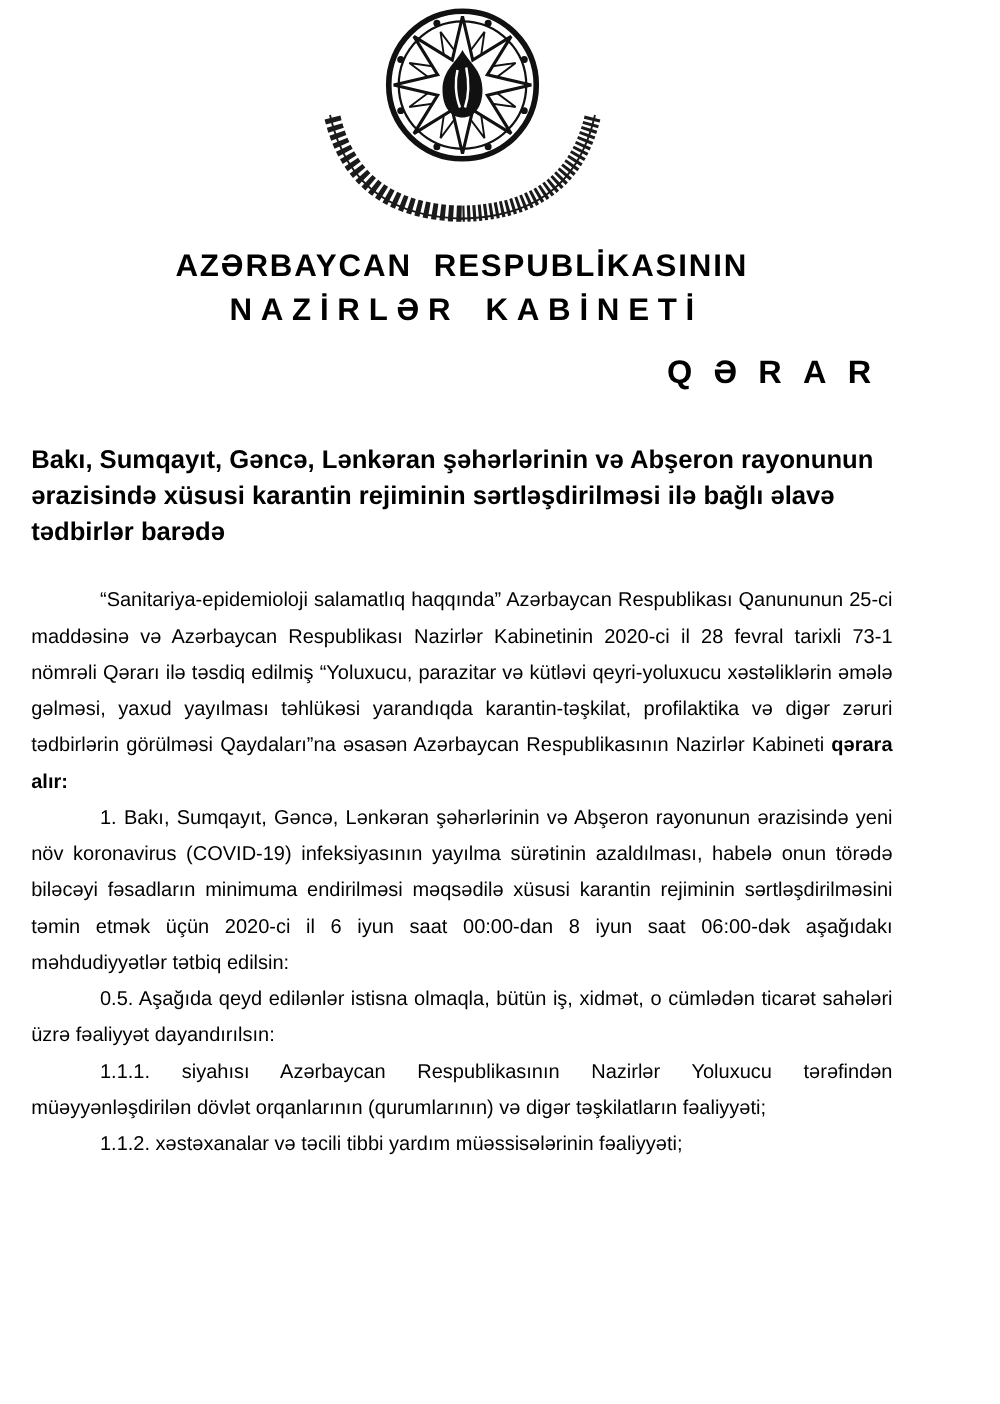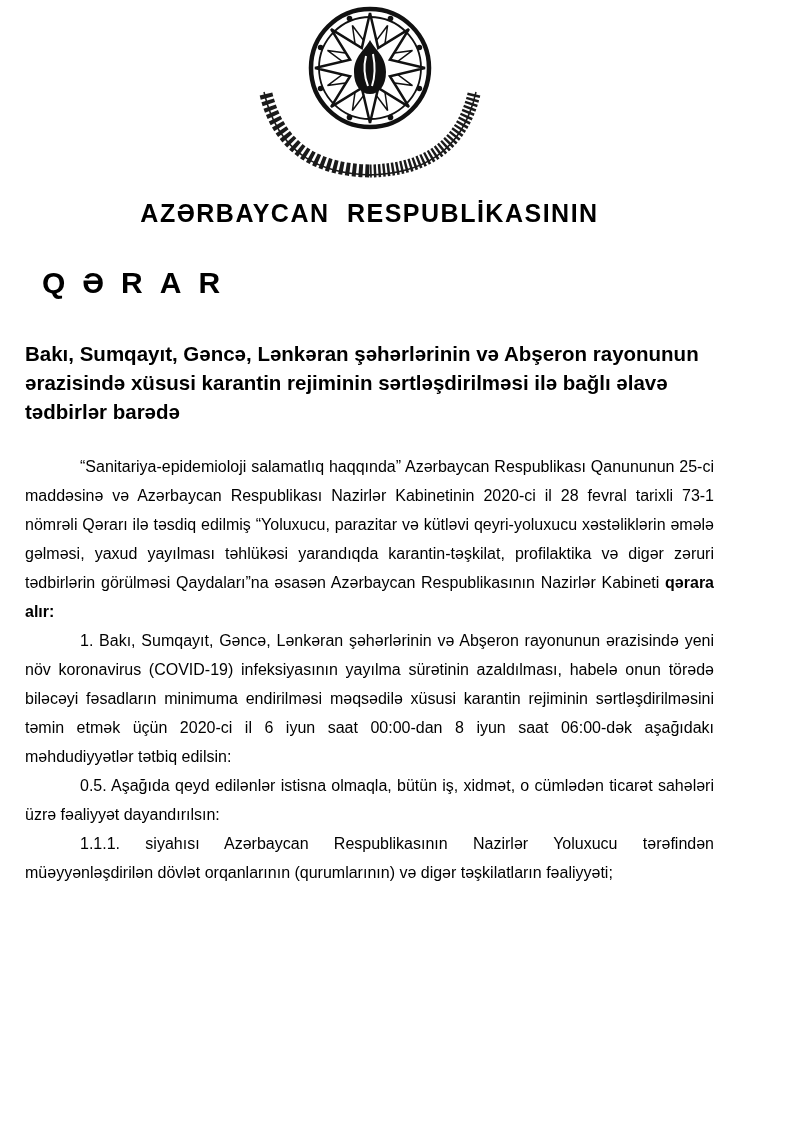--- a/index.html
+++ b/index.html
@@ -27,23 +27,23 @@
   .org-title .line1 {
     letter-spacing: 1.5px;
     word-spacing: 9px;
   }
   .org-title .line2 {
     letter-spacing: 7px;
     word-spacing: 7px;
     padding-left: 7px;
   }
   .decree {
-    margin-top: 36px;
-    text-align: left;
-    font-size: 30px;
+    margin-top: 15px;
+    text-align: right;
+    font-size: 26px;
     font-weight: bold;
     line-height: 32px;
     letter-spacing: 17px;
     padding-left: 17px;
   }
   .subject {
     margin: 40px auto 0 auto;
     width: 724px;
     text-align: left;
     font-size: 20.5px;
@@ -92,26 +92,28 @@
       <circle cx="109.5" cy="12.6" r="2.8" fill="#111111"></circle>
 
       <path d="M130,34 C135,44 146,50 146,66 C146,80 139,88 130,88 C121,88 114,80 114,66 C114,50 125,44 130,34 Z" fill="#111111"></path>
       <path d="M126,50 C124,58 124,70 128,80" stroke="#ffffff" stroke-width="2" fill="none"></path>
       <path d="M133,48 C135,58 136,68 132,80" stroke="#ffffff" stroke-width="2" fill="none"></path>
     </svg>
   </div>
 
   <div class="org-title">
     <div class="line1">AZƏRBAYCAN RESPUBLİKASININ</div>
+    <div class="line2">NAZİRLƏR KABİNETİ</div>
   </div>
 
   <div class="decree">QƏRAR</div>
 
   <div class="subject">Bakı, Sumqayıt, Gəncə, Lənkəran şəhərlərinin və Abşeron rayonunun ərazisində xüsusi karantin rejiminin sərtləşdirilməsi ilə bağlı əlavə tədbirlər barədə</div>
 
   <div class="doc-body">
     <p><span>“Sanitariya-epidemioloji salamatlıq haqqında” Azərbaycan Respublikası Qanununun 25-ci maddəsinə və Azərbaycan Respublikası Nazirlər Kabinetinin 2020-ci il 28 fevral tarixli 73-1 nömrəli Qərarı ilə təsdiq edilmiş “Yoluxucu, parazitar və kütləvi qeyri-yoluxucu xəstəliklərin əmələ gəlməsi, yaxud yayılması təhlükəsi yarandıqda karantin-təşkilat, profilaktika və digər zəruri tədbirlərin görülməsi Qaydaları”na əsasən Azərbaycan Respublikasının Nazirlər Kabineti </span><b>qərara alır:</b></p>
     <p>1. Bakı, Sumqayıt, Gəncə, Lənkəran şəhərlərinin və Abşeron rayonunun ərazisində yeni növ koronavirus (COVID-19) infeksiyasının yayılma sürətinin azaldılması, habelə onun törədə biləcəyi fəsadların minimuma endirilməsi məqsədilə xüsusi karantin rejiminin sərtləşdirilməsini təmin etmək üçün 2020-ci il 6 iyun saat 00:00-dan 8 iyun saat 06:00-dək aşağıdakı məhdudiyyətlər tətbiq edilsin:</p>
     <p>0.5. Aşağıda qeyd edilənlər istisna olmaqla, bütün iş, xidmət, o cümlədən ticarət sahələri üzrə fəaliyyət dayandırılsın:</p>
     <p>1.1.1. siyahısı Azərbaycan Respublikasının Nazirlər Yoluxucu tərəfindən müəyyənləşdirilən dövlət orqanlarının (qurumlarının) və digər təşkilatların fəaliyyəti;</p>
+    <p>1.1.2. xəstəxanalar və təcili tibbi yardım müəssisələrinin fəaliyyəti;</p>
   </div>
 
 </div>
 
 </body></html>

